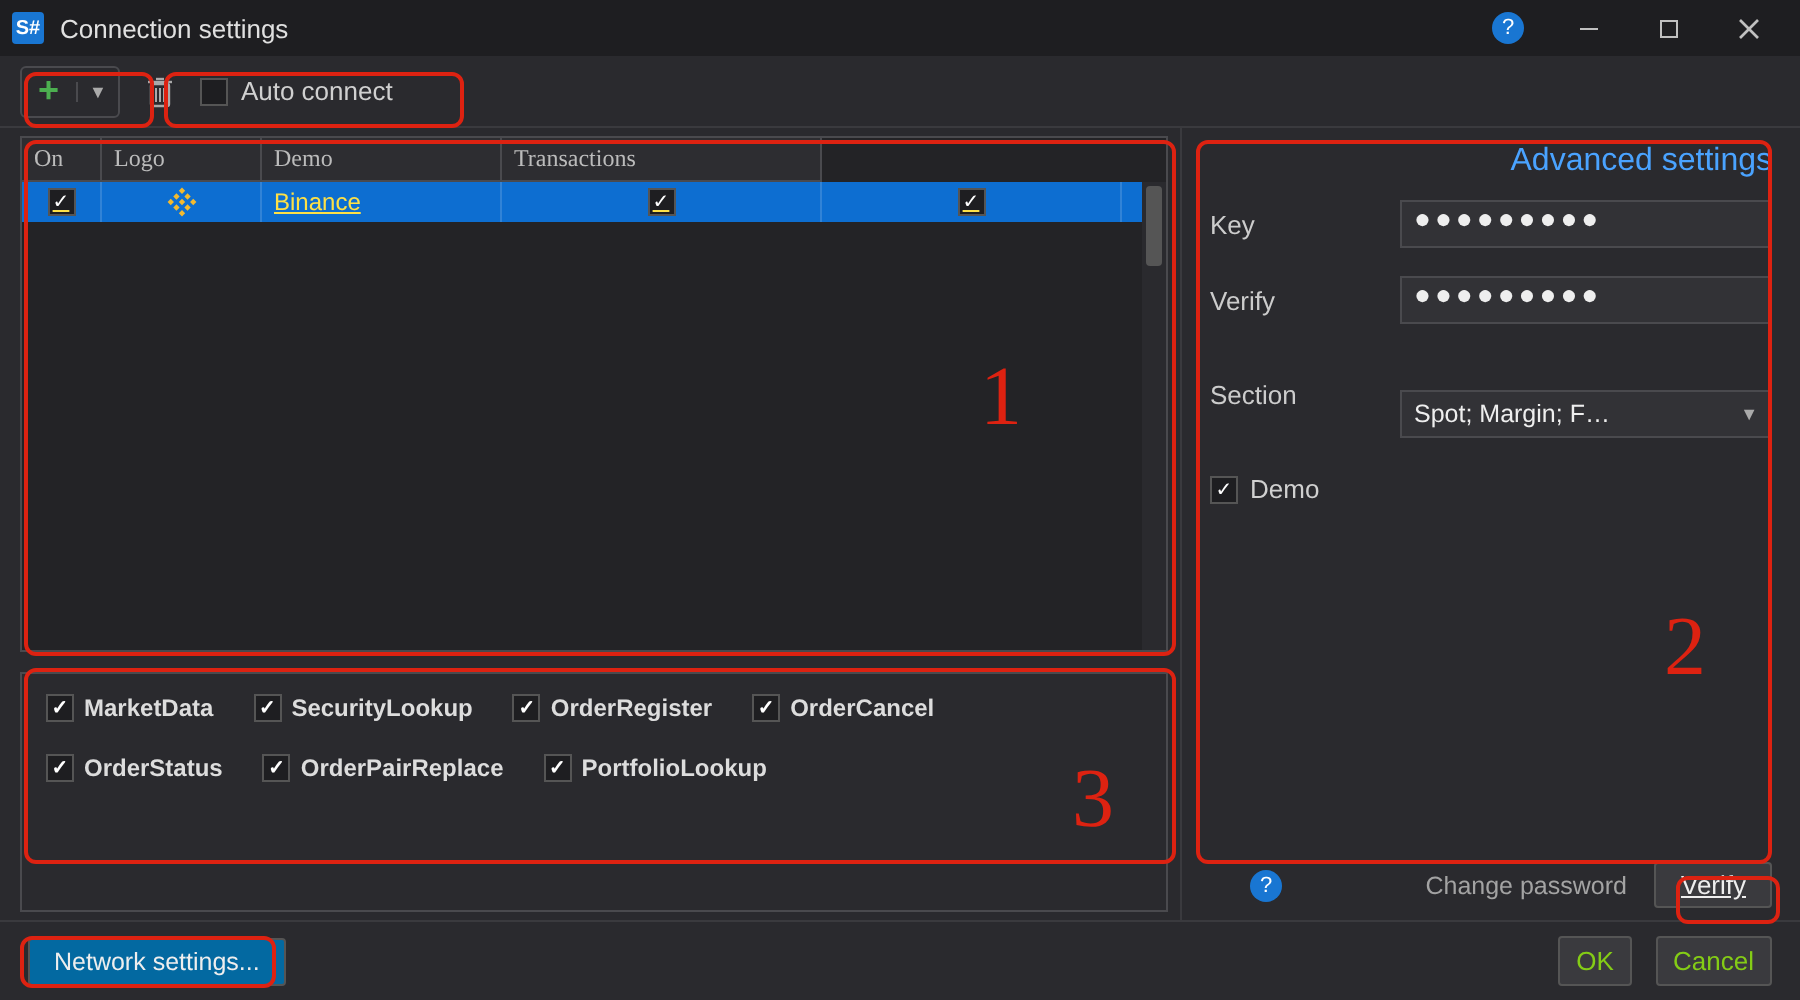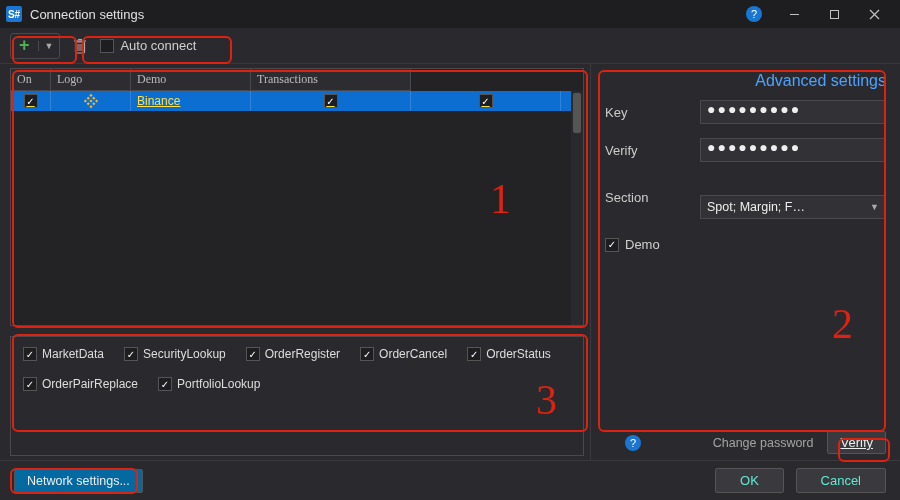--- a/index.html
+++ b/index.html
@@ -170,20 +170,21 @@
     padding: 10px 12px;
   }
   .features-row {
     display: flex; flex-wrap: wrap;
     gap: 16px 20px;
   }
   .feat {
     display: flex; align-items: center; gap: 5px;
     font-size: 12px;
     color: #ddd;
+    font-weight: bold;
   }
 
   
   .adv-link {
     text-align: right;
     color: #4aa3ff;
     font-size: 16px;
     margin-bottom: 10px;
   }
   .form-row {
@@ -244,22 +245,22 @@
   
   .footer {
     height: 40px;
     border-top: 1px solid #3a3a3e;
     display: flex; align-items: center; justify-content: space-between;
     padding: 0 14px;
   }
   .btn {
     background: #3a3a3e;
     border: 1px solid #555;
-    color: #5eead4;
-    padding: 4px 24px;
+    color: #84cc16;
+    padding: 4px 8px;
     font-size: 13px;
     border-radius: 2px;
     margin-left: 8px;
     text-align: center;
   }
   .btn-net {
     background: #0369a1;
     border: 1px solid #555;
     color: #eee;
     padding: 4px 12px;

